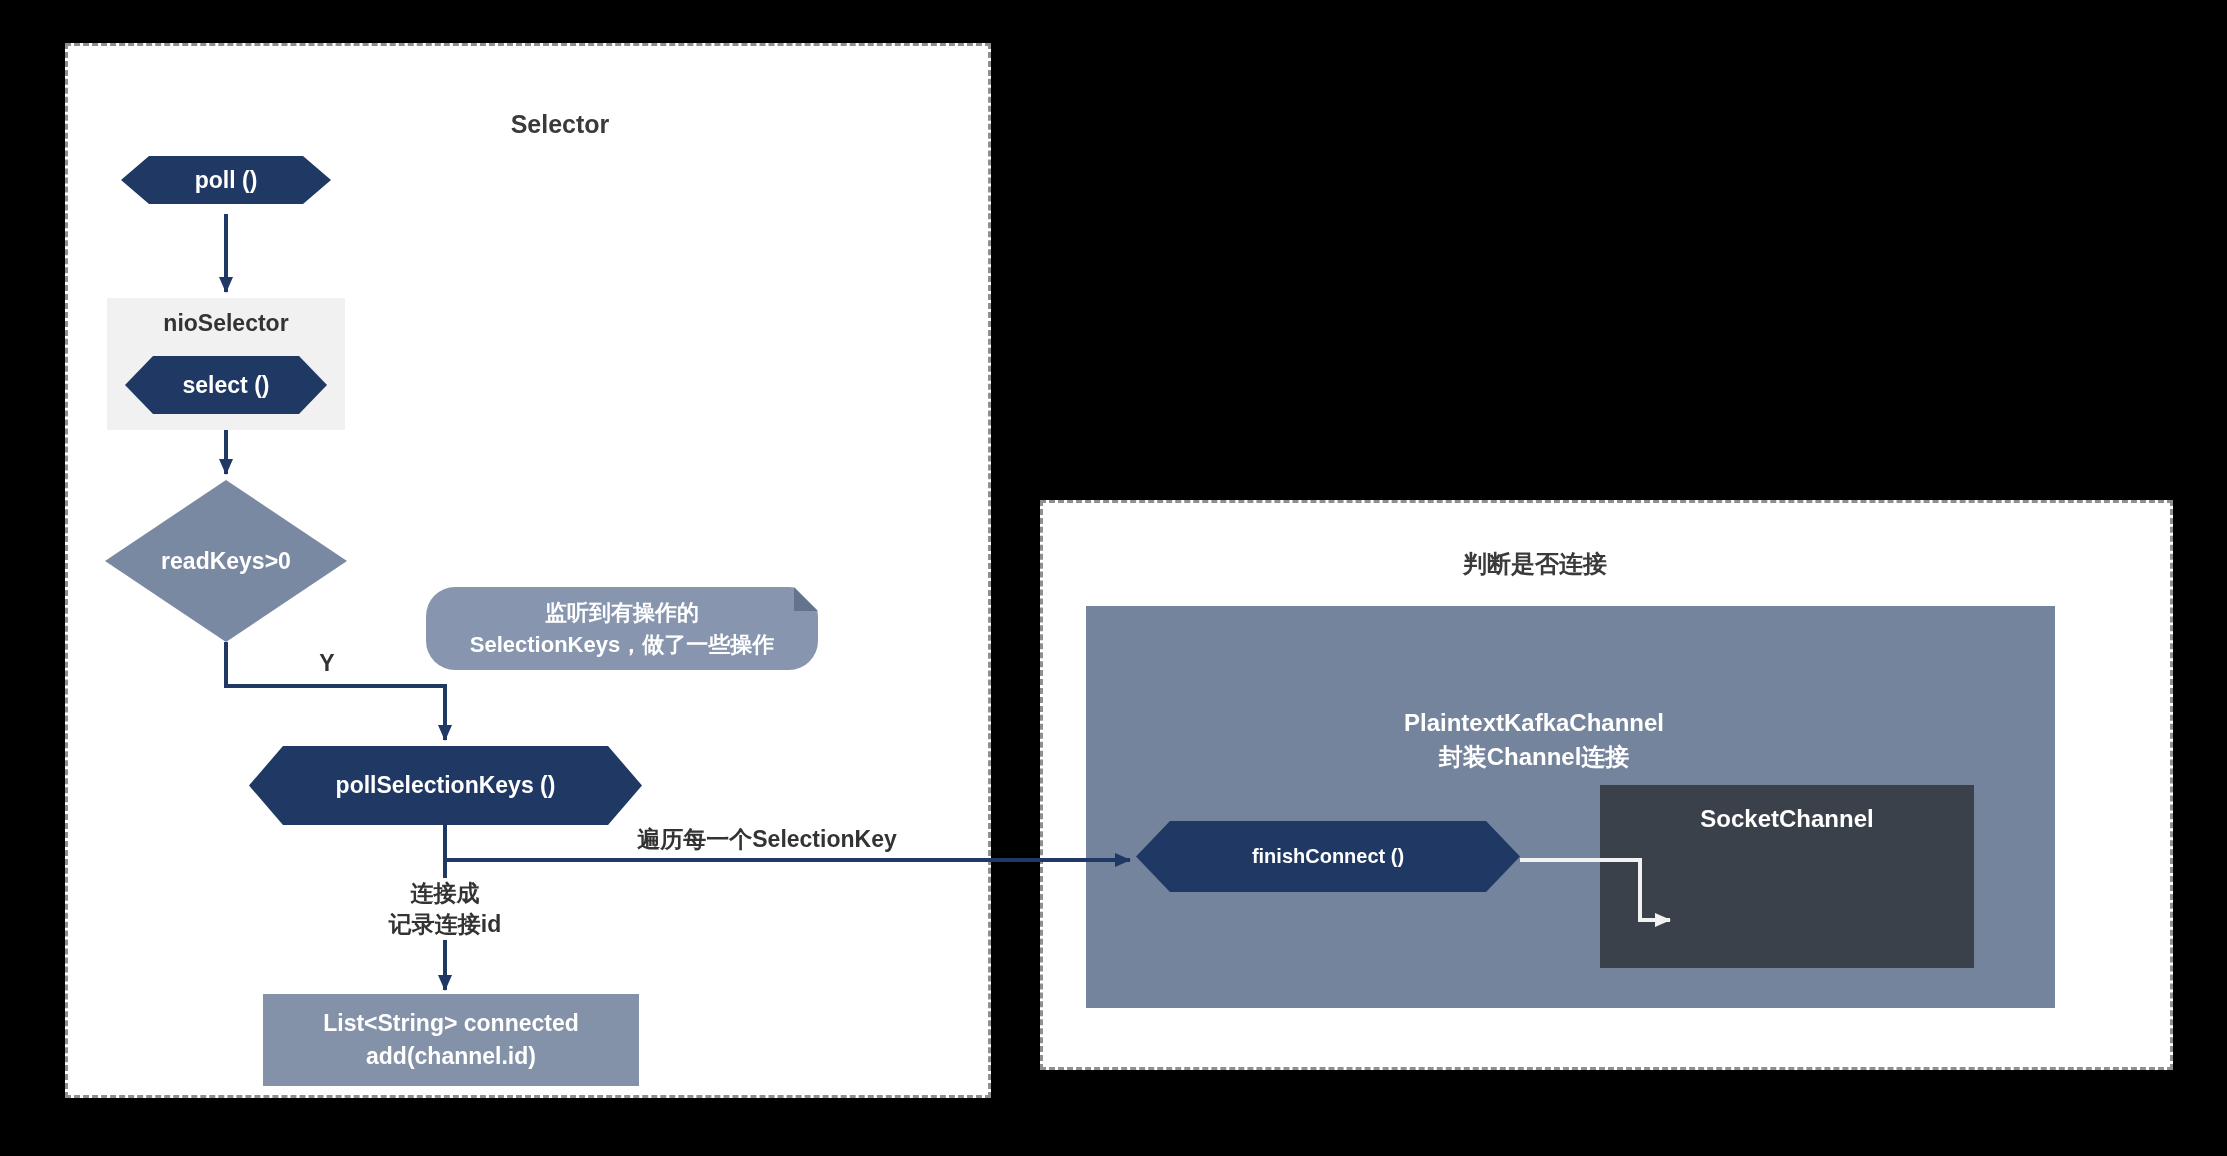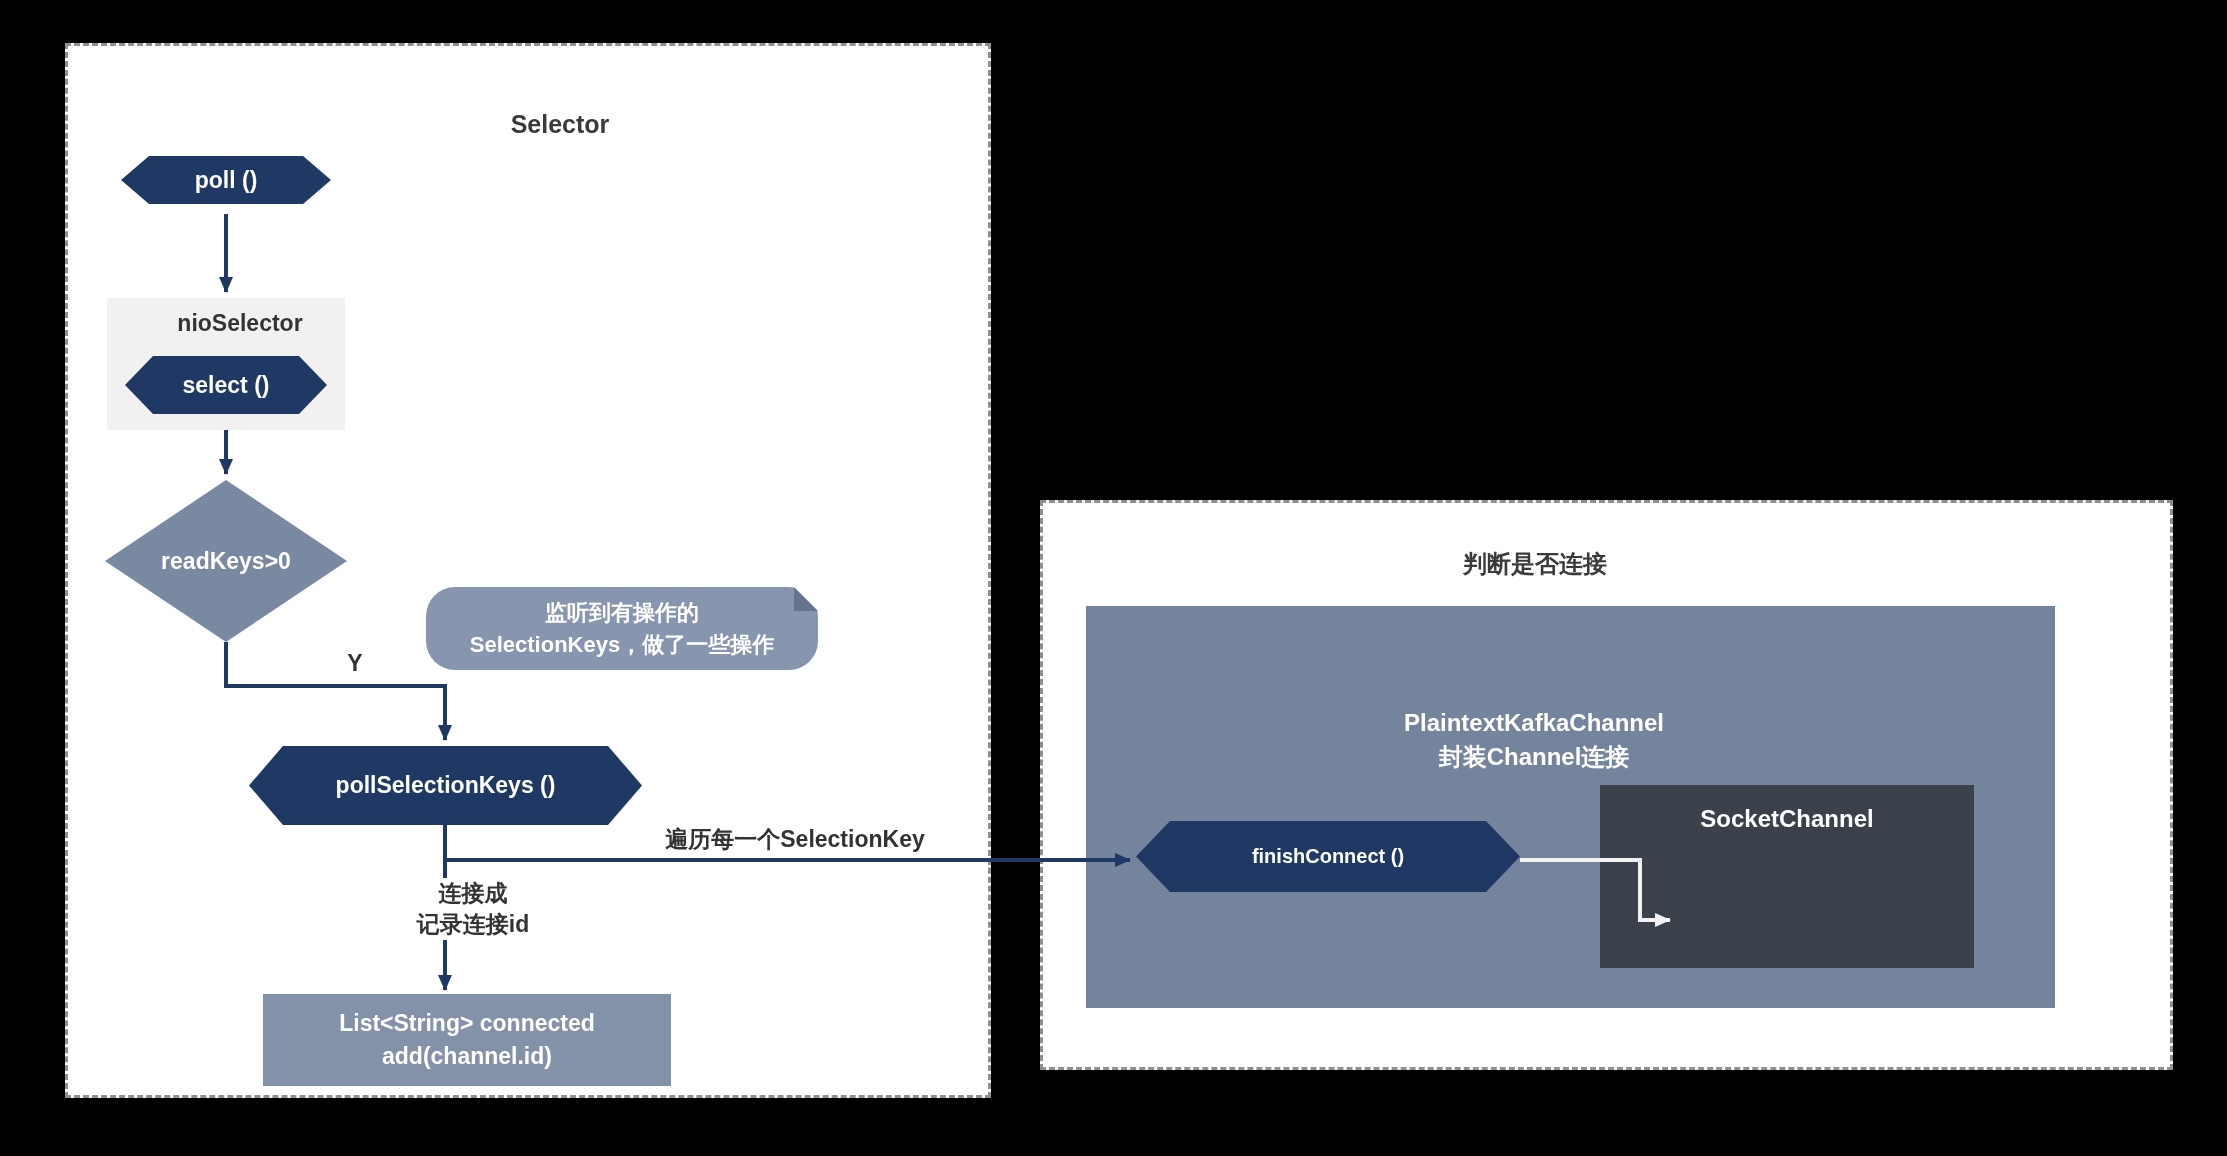--- a/index.html
+++ b/index.html
@@ -62,21 +62,20 @@
     font-weight:bold;font-size:23px;line-height:33px;
     display:flex;flex-direction:column;justify-content:center;
     text-align:center;
   }
   .big-box{position:absolute;background:#75849D;}
   .dark-box{position:absolute;background:#3A414B;}
   .flow-label{
     position:absolute;
     color:#333;font-weight:bold;font-size:23px;
     text-align:center;
-    padding-left:28px;
   }
   .white-bg{background:#fff;z-index:6;line-height:31px;}
   .channel-text{
     position:absolute;color:#fff;font-weight:bold;font-size:24px;
     line-height:34px;text-align:center;
   }
   .socket-title{
     position:absolute;left:0;right:0;top:20px;
     color:#fff;font-weight:bold;font-size:24px;text-align:center;
   }
@@ -133,21 +132,21 @@
 
   <div class="hex shape" style="left:249px;top:746px;width:393px;height:79px;clip-path:polygon(0 50%, 34px 0, calc(100% - 34px) 0, 100% 50%, calc(100% - 34px) 100%, 34px 100%);">pollSelectionKeys ()</div>
 
   <div class="flow-label shape" style="left:600px;top:824px;width:334px;">遍历每一个SelectionKey</div>
 
   <div class="flow-label white-bg" style="position:absolute;left:355px;top:878px;width:180px;">
     <div>连接成</div>
     <div>记录连接id</div>
   </div>
 
-  <div class="gray-box shape" style="left:263px;top:994px;width:408px;height:92px;">
+  <div class="gray-box shape" style="left:263px;top:994px;width:376px;height:92px;">
     <div>List&lt;String&gt; connected</div>
     <div>add(channel.id)</div>
   </div>
 
   <div class="title shape" style="left:1390px;top:548px;width:290px;font-size:24px;">判断是否连接</div>
 
   <div class="big-box shape" style="left:1086px;top:606px;width:969px;height:402px;"></div>
 
   <div class="channel-text shape" style="left:1134px;top:672px;width:800px;margin-top:34px;">
     <div>PlaintextKafkaChannel</div>

